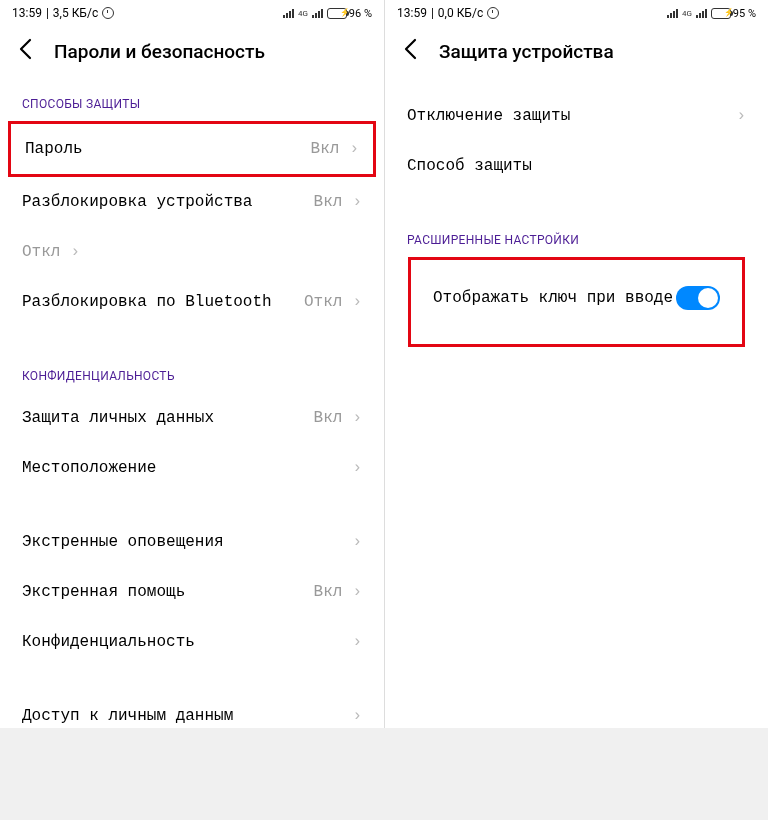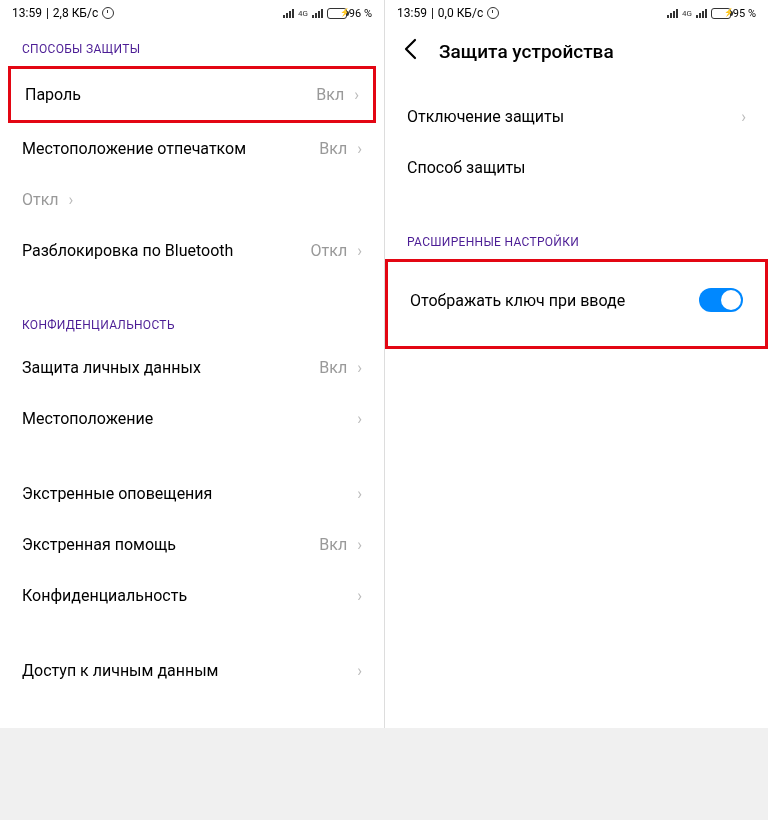--- a/index.html
+++ b/index.html
@@ -130,20 +130,21 @@
       font-size: 12px;
       color: #4c1d95;
       letter-spacing: 0.3px;
     }
     .list-item {
       display: flex;
       align-items: center;
       justify-content: space-between;
       padding: 16px 22px;
       cursor: pointer;
+      font-family: Liberation Mono, monospace;
     }
     .item-label {
       font-size: 16px;
       color: #000;
     }
     .item-right {
       display: flex;
       align-items: center;
       gap: 10px;
     }
@@ -157,21 +158,21 @@
     }
     .highlight-red {
       border: 3px solid #e30613;
       margin: 0 8px;
       padding-left: 14px !important;
       padding-right: 14px !important;
       gap: 8px;
     }
     .highlight-red-block {
       border: 3px solid #e30613;
-      margin: 0 0;
+      margin: 0 23px;
     }
     .toggle {
       width: 44px;
       height: 24px;
       border-radius: 12px;
       background: #0088ff;
       position: relative;
       cursor: pointer;
     }
     .toggle::after {
@@ -193,21 +194,21 @@
     }
   </style>
 </head>
 <body>
 
 <div class="phone">
   <div class="status-bar">
     <div class="status-left">
       <span>13:59</span>
       <span>|</span>
-      <span>2,8 КБ/с</span>
+      <span>3,5 КБ/с</span>
       <span class="alarm-icon"></span>
     </div>
     <div class="status-right">
       <span class="signal-bars">
           <span></span>
           <span></span>
           <span></span>
           <span></span>
         </span>
       <span class="net-label">4G</span>
@@ -217,33 +218,41 @@
           <span></span>
           <span></span>
         </span>
       <span class="battery">
         <span class="battery-icon"><span class="battery-fill"></span></span>
         <span>96 %</span>
       </span>
     </div>
   </div>
 
+  <div class="header">
+    <span class="back-btn">
+      <svg width="14" height="22" viewBox="0 0 14 22">
+          <path d="M12 2 L3 11 L12 20" stroke="#000" stroke-width="2.2" fill="none" stroke-linecap="round" stroke-linejoin="round"></path>
+        </svg>
+    </span>
+    <span class="header-title">Пароли и безопасность</span>
+  </div>
 
   <div class="section-header">СПОСОБЫ ЗАЩИТЫ</div>
 
   <div class="list-item highlight-red">
     <span class="item-label">Пароль</span>
     <span class="item-right">
       <span class="item-value">Вкл</span>
       <span class="chevron">›</span>
     </span>
   </div>
 
   <div class="list-item">
-    <span class="item-label">Местоположение отпечатком</span>
+    <span class="item-label">Разблокировка устройства</span>
     <span class="item-right">
       <span class="item-value">Вкл</span>
       <span class="chevron">›</span>
     </span>
   </div>
 
   <div class="list-item">
     <span class="item-right">
       <span class="item-value">Откл</span>
       <span class="chevron">›</span>

